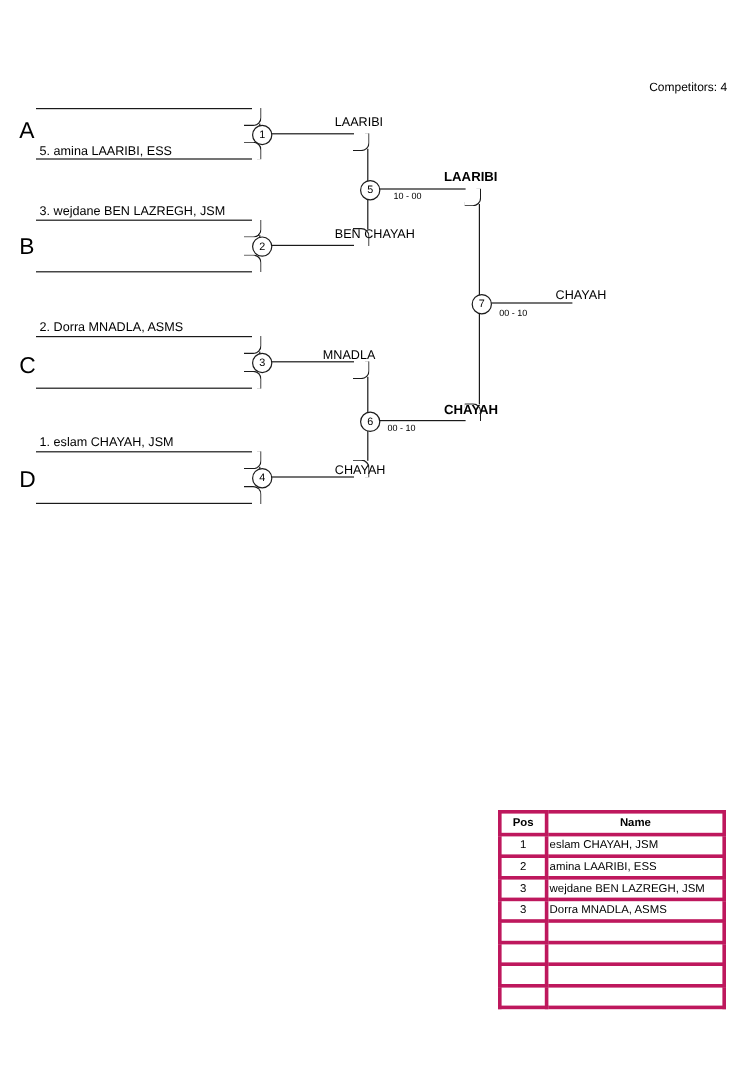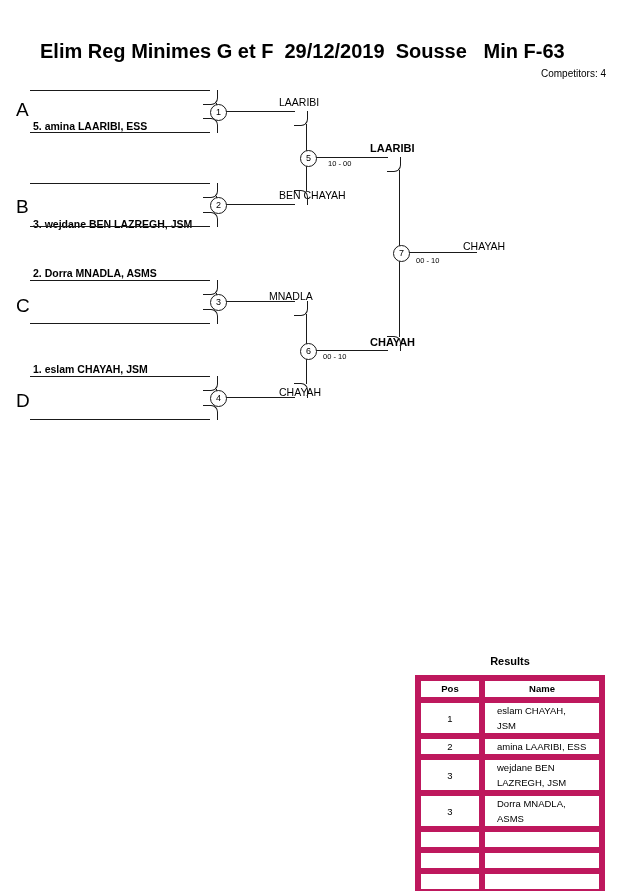--- a/index.html
+++ b/index.html
@@ -73,21 +73,20 @@
     position: absolute;
     font-size: 19px;
     font-weight: normal;
     line-height: 1;
   }
   .entrant {
     position: absolute;
     font-size: 10.5px;
     white-space: nowrap;
     line-height: 1;
-    font-weight: bold;
   }
   .match-num {
     position: absolute;
     width: 15px;
     height: 15px;
     border: 1.3px solid #1a1a1a;
     border-radius: 50%;
     background: #ffffff;
     font-size: 9px;
     line-height: 15px;
@@ -126,23 +125,23 @@
     position: absolute;
     left: 415px;
     top: 675px;
     width: 190px;
     border-collapse: collapse;
     border: 2px solid #000000;
     font-size: 9.5px;
   }
   table.results th,
   table.results td {
-    border: 6px solid #be185d;
+    border: 3px solid #be185d;
     height: 15px;
-    padding: 0 12px;
+    padding: 0 1px;
     font-weight: normal;
     line-height: 15px;
   }
   table.results th {
     font-weight: bold;
     text-align: center;
     height: 16px;
     line-height: 16px;
   }
   table.results td.pos {
@@ -150,35 +149,34 @@
     text-align: center;
   }
   table.results th.pos { width: 34px; }
   table.results td.name { text-align: left; }
 </style>
 </head>
 <body>
 
 <div class="page">
 
-  <div class="title">Elim Reg Minimes G et F  29/12/2019  Sousse   Min F-63</div>
   <div class="competitors">Competitors: 4</div>
 
   <div class="slot-letter" style="left:16px; top:100px;">A</div>
   <div class="entrant" style="left:33px; top:121px;">5. amina LAARIBI, ESS</div>
   <div class="hline" style="left:30px; top:90px; width:180px;"></div>
   <div class="hline" style="left:30px; top:132px; width:180px;"></div>
   <div class="corner-br" style="left:203px; top:90px; width:14px; height:14px;"></div>
   <div class="corner-tr" style="left:203px; top:118px; width:14px; height:14px;"></div>
   <div class="vline" style="left:216px; top:103px; height:16px;"></div>
   <div class="match-num" style="left:210px; top:104px;">1</div>
   <div class="winner" style="left:231px; top:97px;">LAARIBI</div>
 
   <div class="slot-letter" style="left:16px; top:197px;">B</div>
-  <div class="entrant" style="left:33px; top:171px;margin-top:48px;">3. wejdane BEN LAZREGH, JSM</div>
+  <div class="entrant" style="left:33px; top:171px;">3. wejdane BEN LAZREGH, JSM</div>
   <div class="hline" style="left:30px; top:183px; width:180px;"></div>
   <div class="hline" style="left:30px; top:226px; width:180px;"></div>
   <div class="corner-br" style="left:203px; top:183px; width:14px; height:14px;"></div>
   <div class="corner-tr" style="left:203px; top:212px; width:14px; height:14px;"></div>
   <div class="vline" style="left:216px; top:196px; height:17px;"></div>
   <div class="match-num" style="left:210px; top:197px;">2</div>
   <div class="winner" style="left:231px; top:190px;">BEN CHAYAH</div>
 
   <div class="slot-letter" style="left:16px; top:296px;">C</div>
   <div class="entrant" style="left:33px; top:268px;">2. Dorra MNADLA, ASMS</div>
@@ -221,21 +219,20 @@
   <div class="hline" style="left:316px; top:157px; width:72px;"></div>
   <div class="hline" style="left:316px; top:350px; width:72px;"></div>
   <div class="corner-br" style="left:387px; top:157px; width:13px; height:14px;"></div>
   <div class="corner-tr" style="left:387px; top:336px; width:13px; height:14px;"></div>
   <div class="vline" style="left:399px; top:170px; height:167px;"></div>
   <div class="match-num" style="left:393px; top:245px;">7</div>
   <div class="hline" style="left:409px; top:252px; width:68px;"></div>
   <div class="winner" style="left:415px; top:241px;">CHAYAH</div>
   <div class="score" style="left:416px; top:257px;">00 - 10</div>
 
-  <div class="results-title">Results</div>
   <table class="results">
     <thead>
       <tr>
         <th class="pos">Pos</th>
         <th>Name</th>
       </tr>
     </thead>
     <tbody>
       <tr>
         <td class="pos">1</td>

